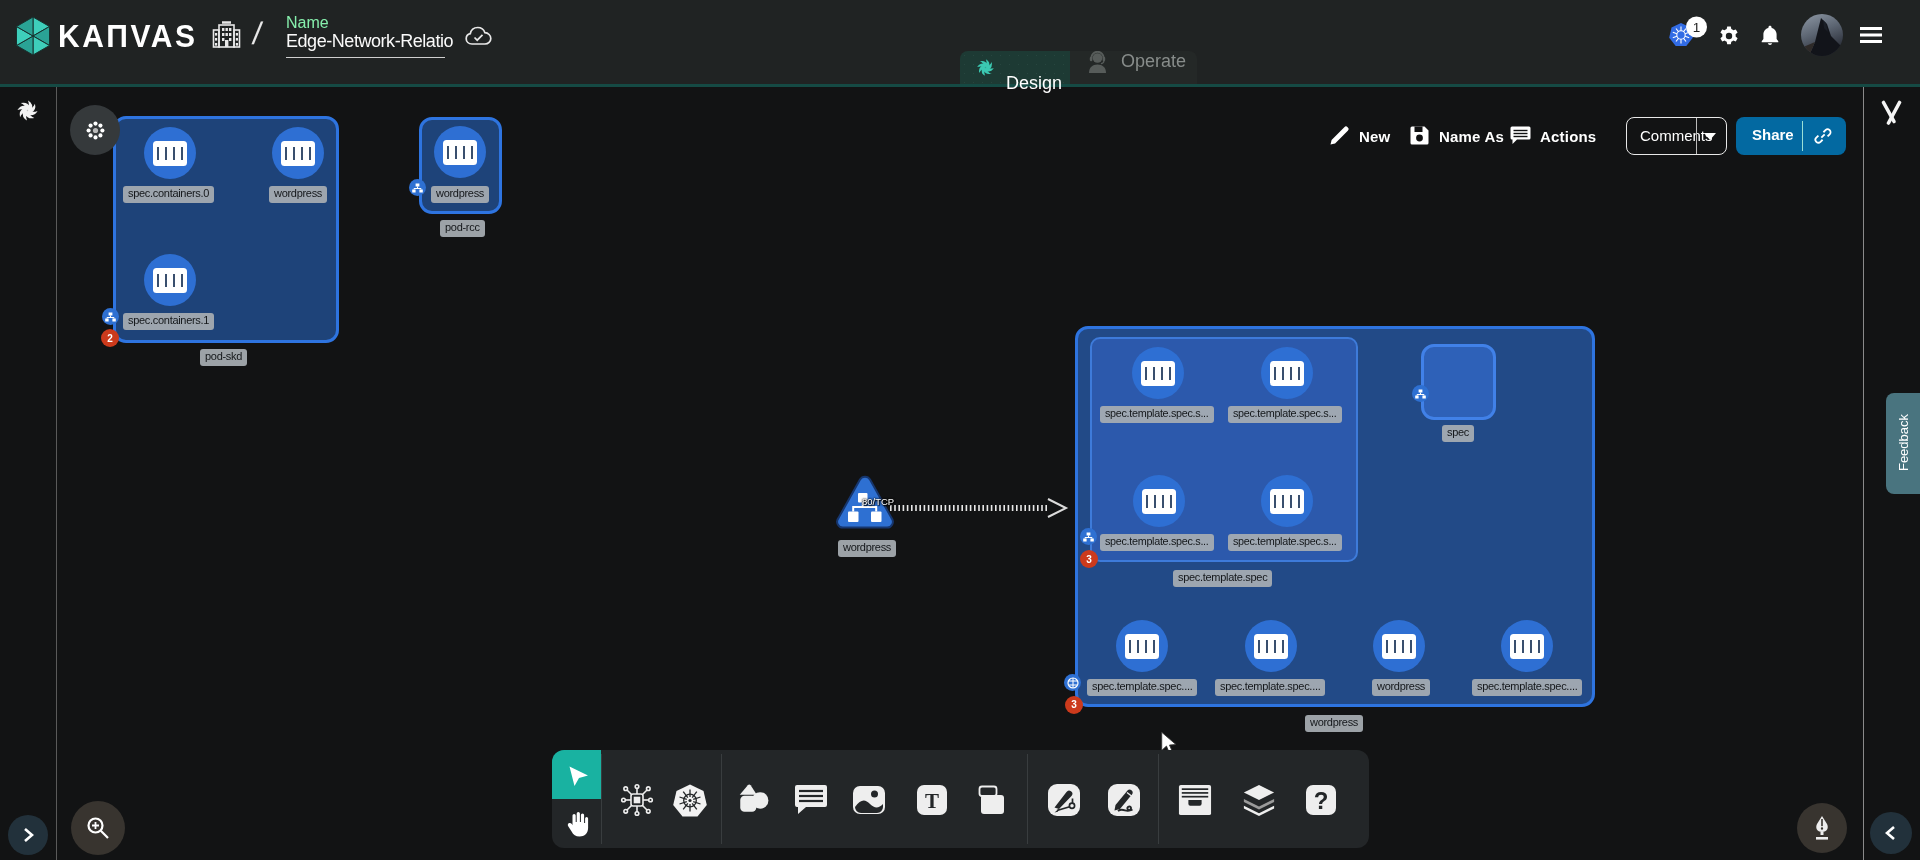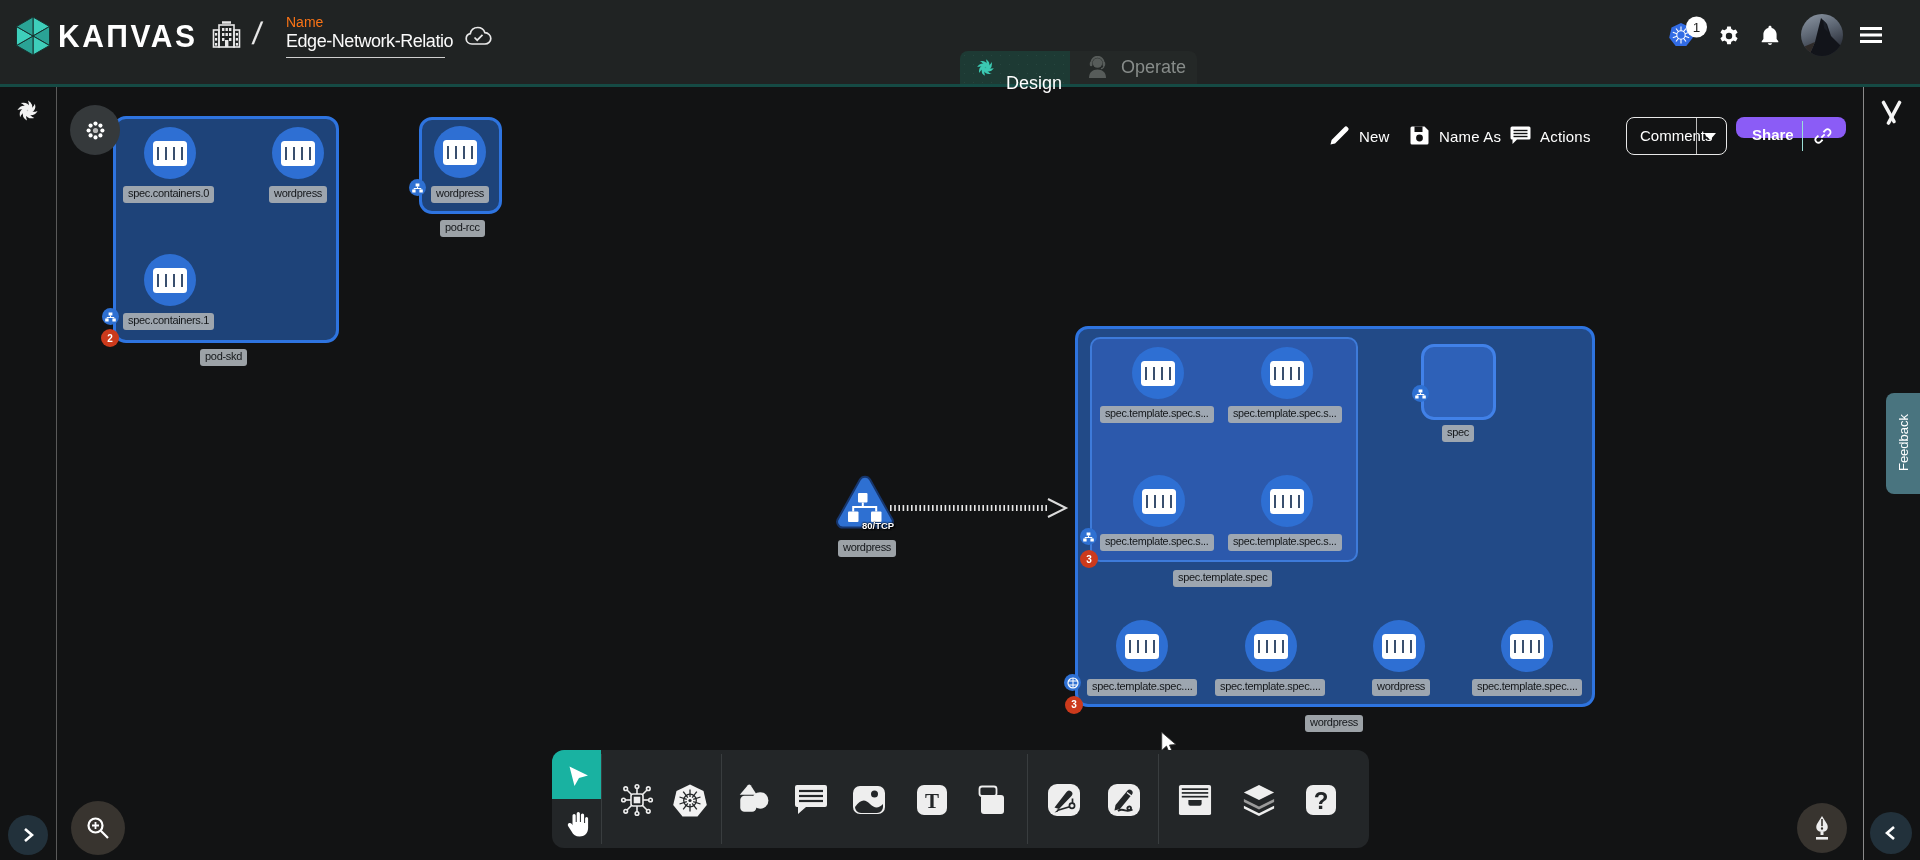--- a/index.html
+++ b/index.html
@@ -6,36 +6,36 @@
 html,body { width:1920px; height:860px; overflow:hidden; background:#121314; font-family:"Liberation Sans", sans-serif; }
 #page { position:relative; width:1920px; height:860px; background:#121314;padding-left:44px; }
 .abs { position:absolute; }
 
 
 #header { position:absolute; left:0; top:0; width:1920px; height:84px; background:#202323; }
 #tealline { position:absolute; left:0; top:84px; width:1920px; height:3px; background:#154a44; }
 #logo { position:absolute; left:14px; top:16px; }
 #wordmark { position:absolute; left:58px; top:19px; font-size:30px; font-weight:bold; color:#fff; letter-spacing:2.5px; transform:scaleY(1.05); }
 #slash { position:absolute; left:253px; top:16px; font-size:31px; color:#e8e8e8; font-weight:300; transform:skewX(-8deg);}
-#namelbl { position:absolute; left:286px; top:14px; font-size:14px; color:#f97316; }
+#namelbl { position:absolute; left:286px; top:14px; font-size:16px; color:#86efac; }
 #nameval { position:absolute; left:286px; top:31px; font-size:18px; letter-spacing:-0.45px; color:#fafafa; }
 #nameline { position:absolute; left:286px; top:57px; width:159px; height:1px; background:#cfcfcf; }
 
 
 #tabDesign { position:absolute; left:960px; top:51px; width:110px; height:33px; background:#1d3a34; border-radius:8px 0 0 0; display:flex; align-items:center;
   background-image:radial-gradient(#27463f 0.8px, transparent 1px); background-size:9px 9px; }
 #tabDesign span { color:#fff; font-size:18px; margin-left:11px;margin-top:32px; }
-#tabOperate { position:absolute; left:1070px; top:51px; width:127px; height:33px; background:#242827; border-radius:0 8px 0 0; display:flex; align-items:center; }
+#tabOperate { position:absolute; left:1070px; top:51px; width:127px; height:33px; background:#242827; border-radius:0 8px 0 0; display:flex; align-items:flex-start; }
 #tabOperate span { color:#878c8a; font-size:18px; margin-left:13px; }
 
 
-.tbtn { position:absolute; top:128px; color:#fff; font-size:15px; font-weight:normal; letter-spacing:0.2px; }
+.tbtn { position:absolute; top:128px; color:#fff; font-size:15px; font-weight:bold; letter-spacing:0.2px; }
 #actionsBtn { position:absolute; left:1626px; top:117px; width:101px; height:38px; border:1px solid #e8e8e8; border-radius:8px; color:#fff; font-size:15px; }
 #actionsBtn .divv { position:absolute; left:69px; top:0; width:1px; height:36px; background:#bbb; }
-#shareBtn { position:absolute; left:1736px; top:117px; width:110px; height:21px; background:#8b5cf6; border-radius:8px; color:#fff; }
+#shareBtn { position:absolute; left:1736px; top:117px; width:110px; height:38px; background:#0369a1; border-radius:8px; color:#fff; }
 #shareBtn .divv { position:absolute; left:66px; top:4px; width:1px; height:30px; background:#9adfd6; }
 
 
 #leftline { position:absolute; left:56px; top:87px; width:1px; height:773px; background:#5a5a5a; }
 #rightline { position:absolute; left:1863px; top:87px; width:1px; height:773px; background:#8a8a8a; }
 
 
 .gbox { position:absolute; border:3px solid #2e74e0; border-radius:13px; background:#1e4379; }
 .node { position:absolute; width:52px; height:52px; border-radius:50%; background:#2e6fd3; display:flex; align-items:center; justify-content:center; }
 .cicon { width:34px; height:25px; background:#fff; border-radius:3.5px; display:flex; align-items:center; justify-content:center; gap:6px; }
@@ -345,21 +345,21 @@
       <rect x="38" y="37.5" width="10.5" height="10.5" rx="1"></rect>
       <path d="M29.8 28.5 v4.5 M20.2 37.5 v-4.5 h23 v4.5" stroke="#fff" stroke-width="2" fill="none"></path>
     </g>
   </svg>
   <div class="badge" style="left:838px;top:540px;">wordpress</div>
 
   <svg class="abs" style="left:888px;top:494px" width="190" height="28" viewBox="0 0 190 28">
     <line x1="2" y1="14" x2="160" y2="14" stroke="#e8e8e8" stroke-width="6" stroke-dasharray="1.6 2.6"></line>
     <path d="M160 5 L178 14 L160 23" fill="#121314" stroke="#dcdcdc" stroke-width="2"></path>
   </svg>
-  <div class="abs" style="left:862px;top:496px;color:#fff;font-size:9.5px;font-weight:bold;text-shadow:0 0 2px #000, 0 0 2px #000, 1px 1px 1px #000;margin-top:24px;">80/TCP</div>
+  <div class="abs" style="left:862px;top:496px;color:#fff;font-size:9.5px;font-weight:normal;text-shadow:0 0 2px #000, 0 0 2px #000, 1px 1px 1px #000;">80/TCP</div>
 
   <div class="gbox" style="left:1075px;top:326px;width:520px;height:381px;background:#224a87;"></div>
   <div class="gbox" style="left:1090px;top:337px;width:268px;height:225px;background:#2c59ac;border-color:#3e7bda;border-width:2.5px;border-radius:10px;"></div>
 
   <div class="node" style="left:1132px;top:347px;">
       <div class="cicon">
         <i></i>
         <i></i>
         <i></i>
         <i></i>

